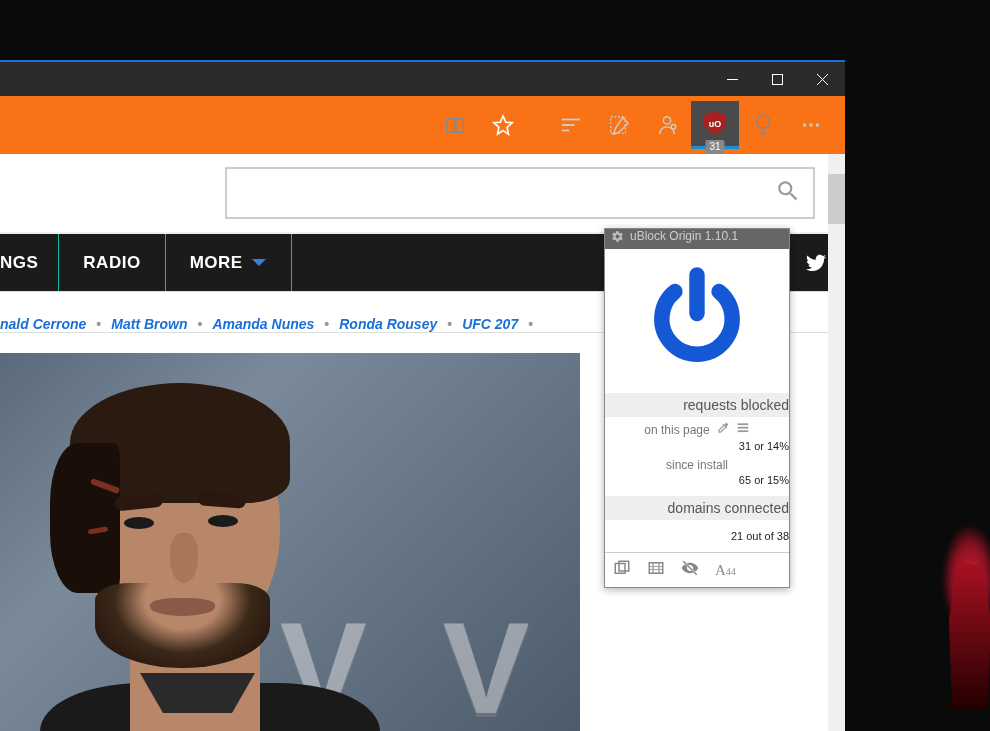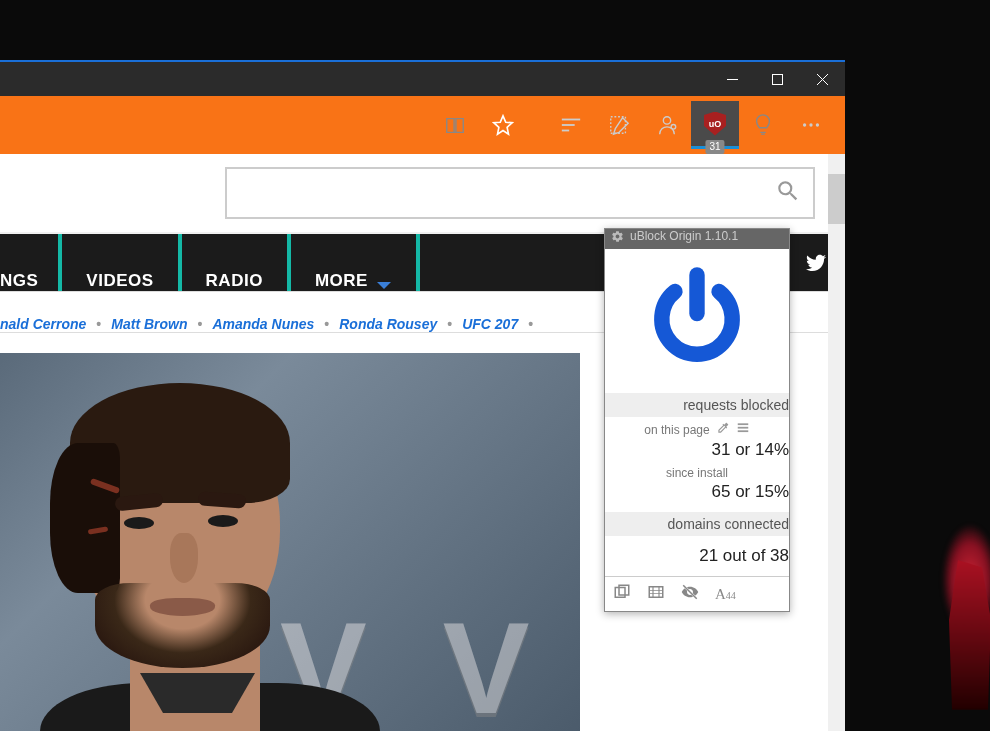--- a/index.html
+++ b/index.html
@@ -21,21 +21,21 @@
 
 .page-content { position: relative; background: #fff; height: calc(100% - 92px); overflow: hidden; }
 .scrollbar-track { position: absolute; right: 0; top: 0; width: 17px; height: 100%; background: #f0f0f0; }
 .scrollbar-thumb { position: absolute; top: 20px; width: 100%; height: 50px; background: #ccc; }
 
 .search-bar { height: 80px; background: #fff; display: flex; justify-content: flex-end; align-items: center; padding-right: 30px; border-bottom: 2px solid #f0f0f0; }
 .search-input-wrap { border: 2px solid #ccc; height: 52px; width: 590px; display: flex; align-items: center; justify-content: flex-end; padding: 0 12px; }
 .search-icon svg { width: 26px; height: 26px; fill: #999; }
 
 .nav-bar { height: 57px; background: #1b1b1b; display: flex; align-items: stretch; }
-.nav-item { padding: 0 24px; display: flex; align-items: flex-end; color: #fff; font-weight: 800; font-size: 17px; letter-spacing: 0.5px; border-right: 4px solid #14b8a6; cursor: pointer; font-family: Arial, sans-serif; }
+.nav-item { padding: 0 24px; display: flex; align-items: center; color: #fff; font-weight: 800; font-size: 17px; letter-spacing: 0.5px; border-right: 1px solid #14b8a6; cursor: pointer; font-family: Arial, sans-serif; }
 .nav-item:first-child { padding-left: 0; padding-right: 20px; }
 .nav-more svg { margin-left: 8px; fill: #3a7fd8; width: 16px; height: 10px; }
 .nav-social { width: 57px; display: flex; align-items: center; justify-content: center; border-right: 1px solid #333; cursor: pointer; }
 .nav-social svg { width: 22px; height: 22px; fill: #fff; }
 
 .trending-bar { height: 42px; background: #fff; border-top: 1px solid #ddd; border-bottom: 1px solid #ddd; display: flex; align-items: flex-end; padding-left: 0; font-size: 14px; overflow: hidden; white-space: nowrap; }
 .trending-link { color: #1a6fd8; font-weight: bold; font-style: italic; cursor: pointer; }
 .trending-sep { color: #999; margin: 0 10px; font-weight: bold; }
 
 .hero-area { margin-top: 20px; padding-right: 17px; }
@@ -63,21 +63,21 @@
 .ublock-header { height: 20px; background: #666; display: flex; align-items: flex-start; padding: 0 6px; gap: 6px; }
 .ublock-gear svg { width: 13px; height: 13px; fill: #bbb; cursor: pointer; }
 .ublock-title { color: #ccc; font-size: 12px; }
 .power-section { padding: 15px 0; display: flex; justify-content: center; }
 .power-icon svg { width: 110px; height: 110px; }
 .stats-section { text-align: right; }
 .stats-header { background: #eee; padding: 4px 0; font-size: 14px; color: #555; }
 .stats-row { padding: 4px 0; }
 .stats-label-row { display: flex; align-items: center; justify-content: center; gap: 6px; font-size: 12px; color: #777; }
 .stats-tool-icon svg { width: 14px; height: 14px; fill: #999; cursor: pointer; }
-.stats-value { font-size: 17px; color: #222; padding: 2px 0 6px; }
+.stats-value { font-size: 11px; color: #222; padding: 2px 0 6px; }
 .ublock-tools { border-top: 1px solid #ccc; padding: 6px 8px; display: flex; align-items: center; gap: 16px; }
 .tool-btn svg { width: 18px; height: 18px; fill: #888; cursor: pointer; }
 .tool-font { color: #888; font-family: Georgia, serif; font-size: 15px; display: flex; align-items: baseline; cursor: pointer; }
 .tool-font .sub { font-size: 10px; }
 </style>
 </head>
 <body>
 
 <div class="bg-figure"></div>
 <div class="bg-figure2"></div>
@@ -167,23 +167,20 @@
           <svg viewBox="0 0 24 24">
               <path d="M15.5 14h-.79l-.28-.27A6.47 6.47 0 0 0 16 9.5 6.5 6.5 0 1 0 9.5 16c1.61 0 3.09-.59 4.23-1.57l.27.28v.79l5 4.99L20.49 19l-4.99-5zm-6 0C7.01 14 5 11.99 5 9.5S7.01 5 9.5 5 14 7.01 14 9.5 11.99 14 9.5 14z"></path>
             </svg>
         </span>
       </div>
     </div>
 
     <div class="nav-bar">
       <div class="nav-item">
           <span>NGS</span>
-        </div>
-      <div class="nav-item">
-          <span>VIDEOS</span>
         </div>
       <div class="nav-item">
           <span>RADIO</span>
         </div>
       <div class="nav-item nav-more">
         <span>MORE</span>
         <svg viewBox="0 0 16 10">
             <path d="M1 1 L8 8 L15 1 Z"></path>
           </svg>
       </div>

